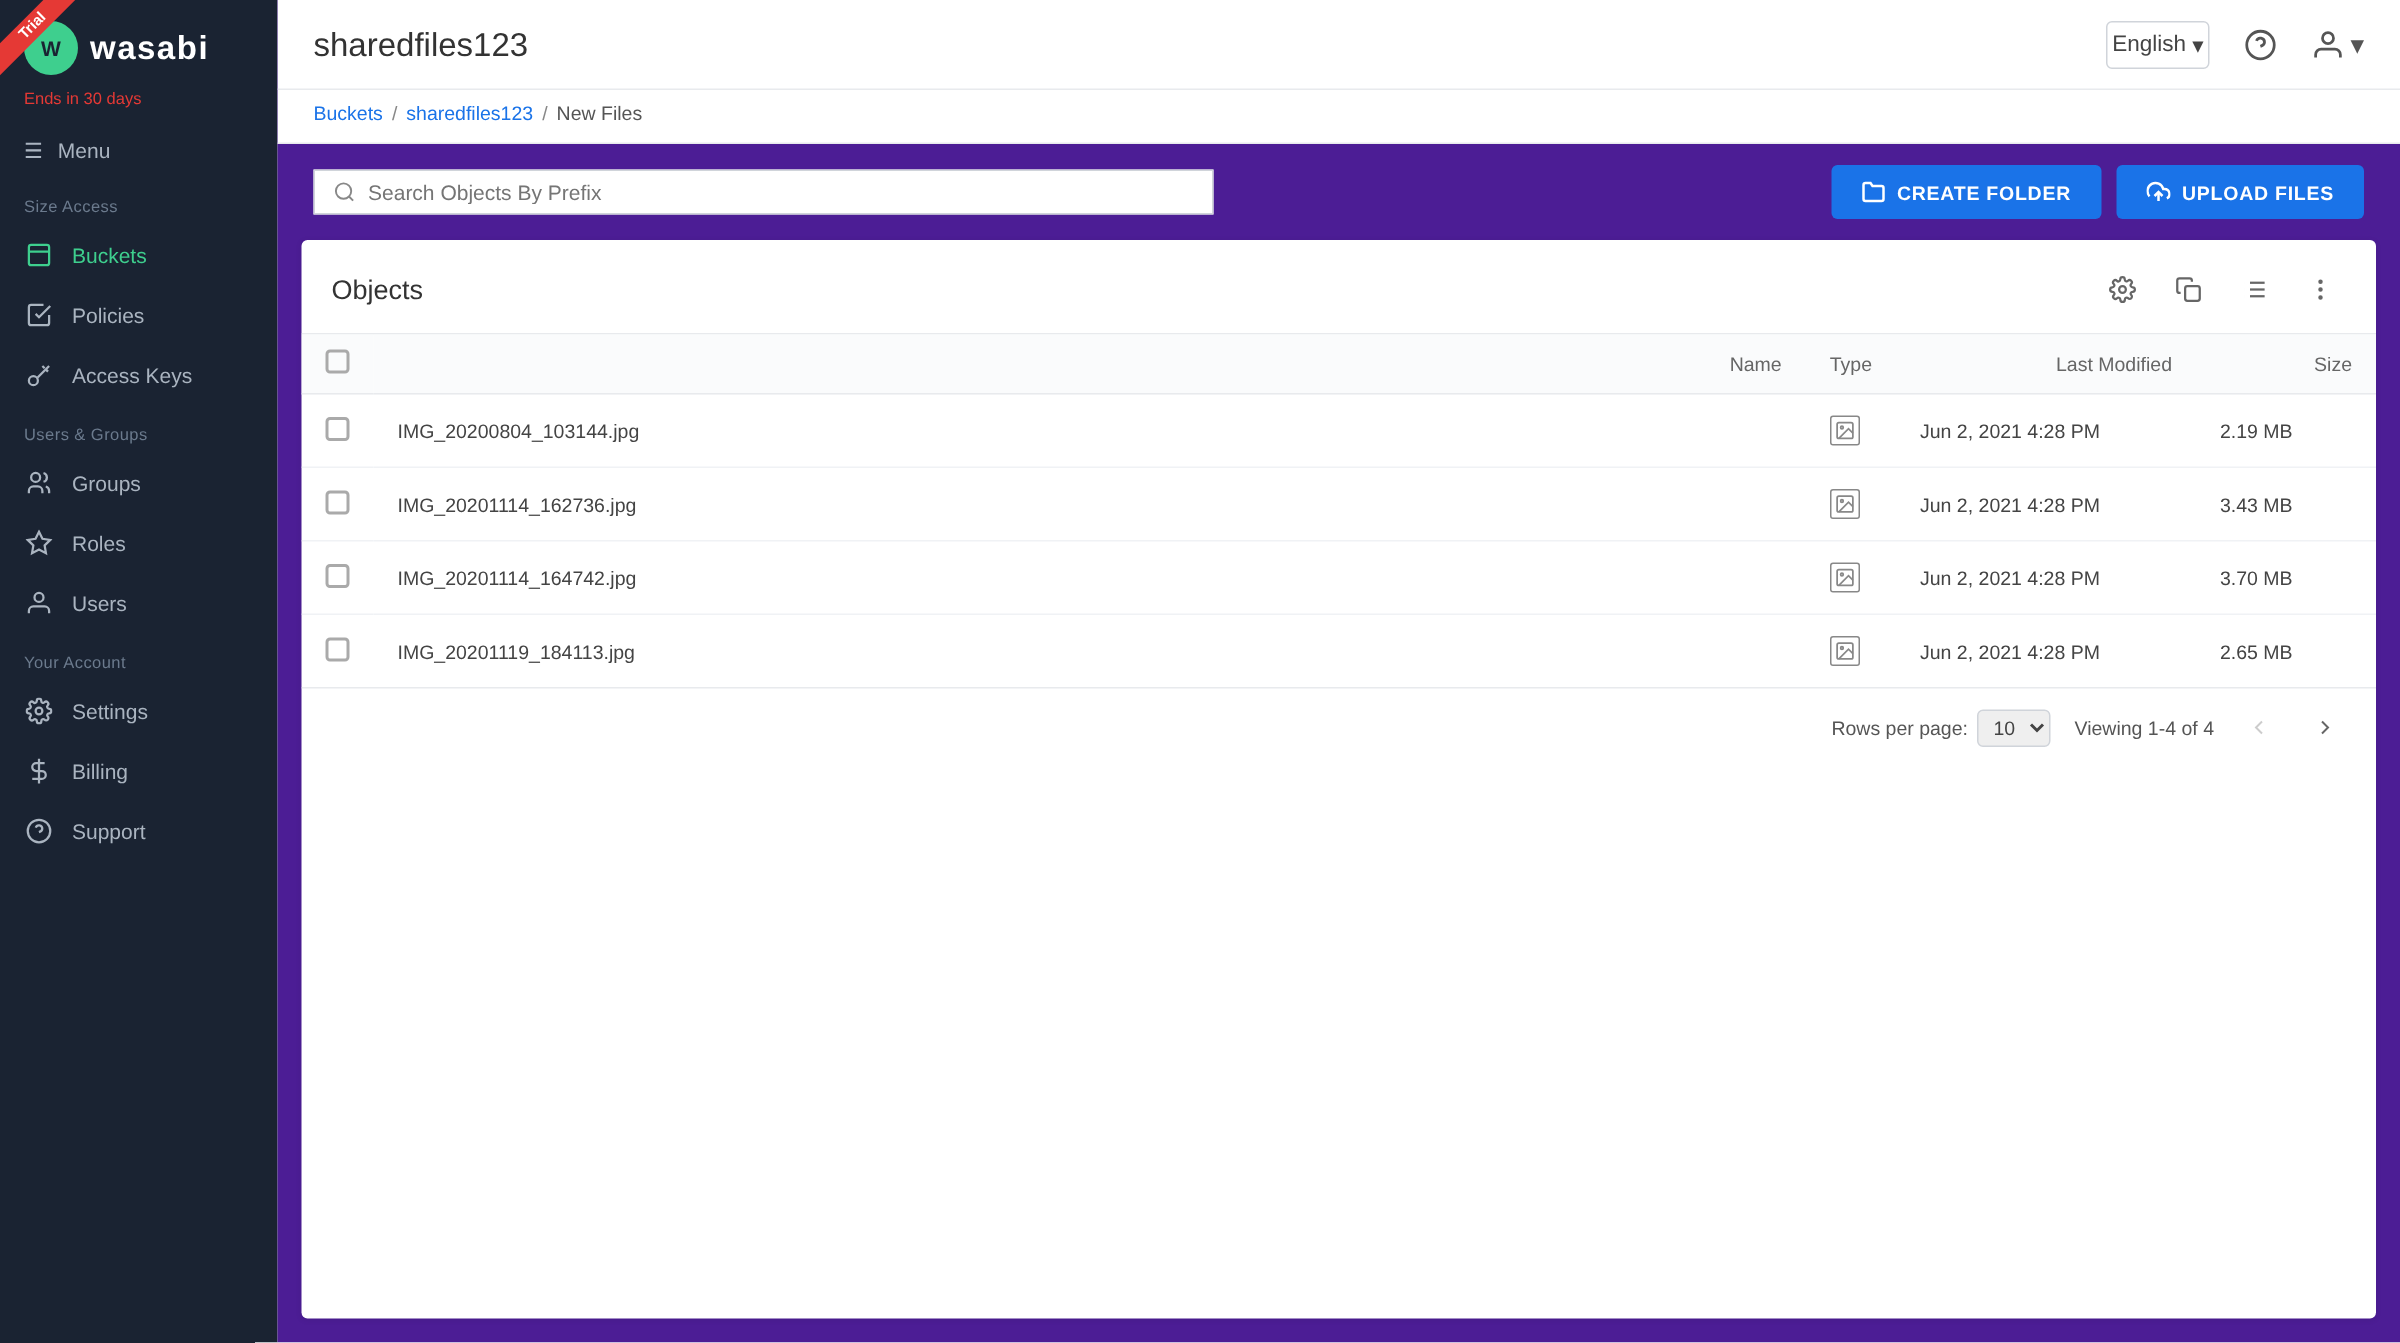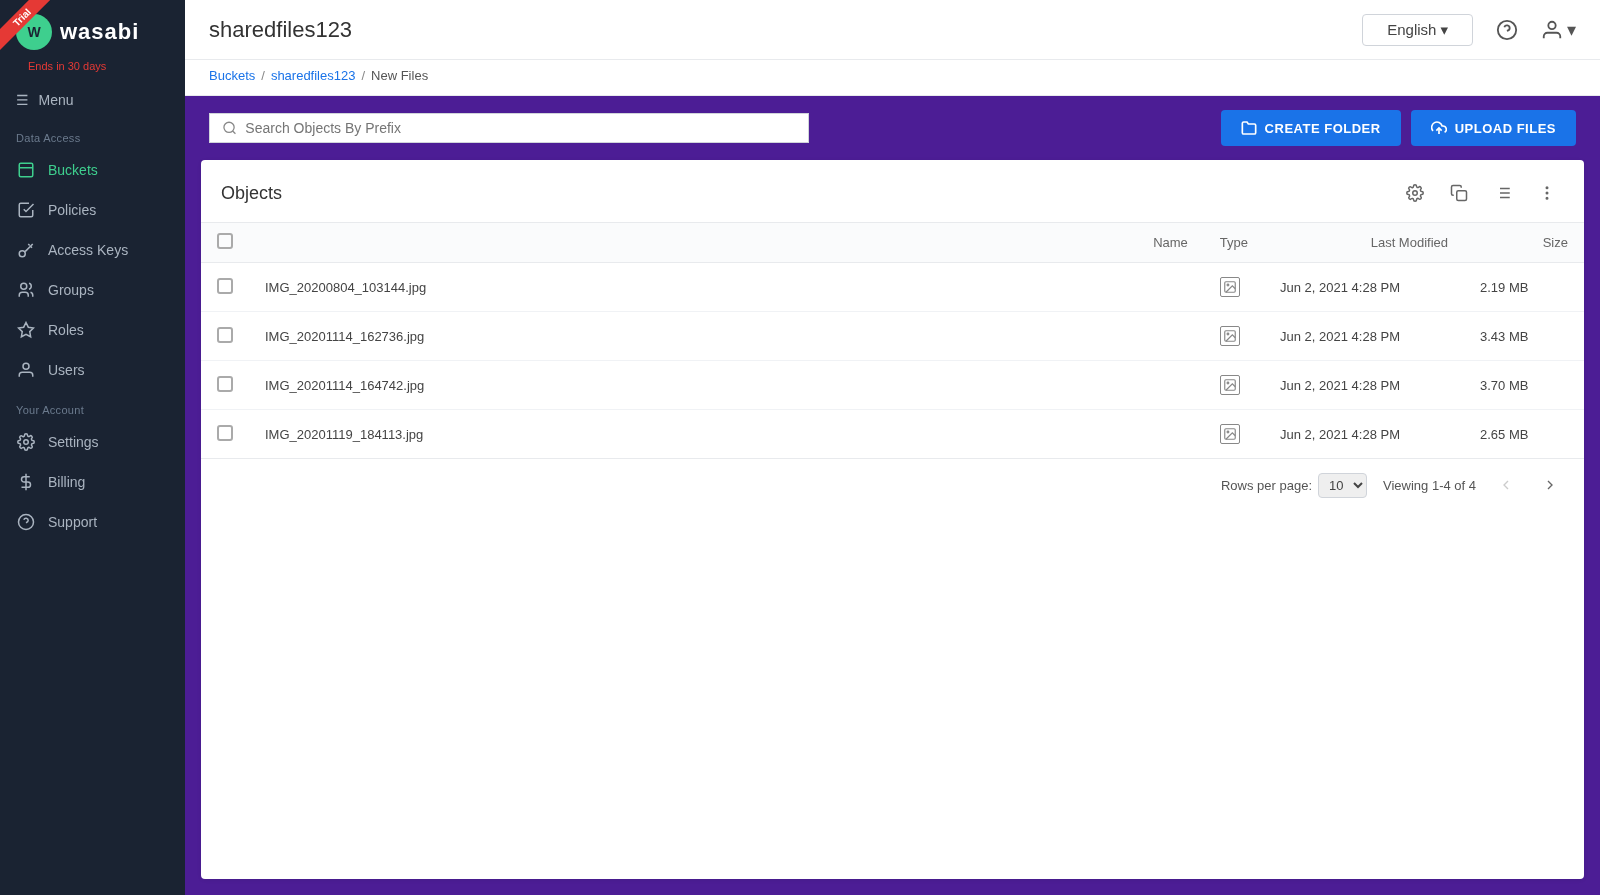--- a/index.html
+++ b/index.html
@@ -32,21 +32,21 @@
     }
     .logo-text {
       font-size: 22px;
       font-weight: bold;
       color: #fff;
       letter-spacing: 1px;
     }
     .trial-text {
       color: #e53935;
       font-size: 11px;
-      padding: 0 28px 10px;
+      padding: 0 16px 10px;
     }
     .sidebar-menu-btn {
       display: flex;
       align-items: center;
       gap: 10px;
       padding: 10px 16px;
       cursor: pointer;
       color: #aab4c0;
       font-size: 14px;
     }
@@ -108,21 +108,21 @@
     }
     .lang-selector {
       display: flex;
       align-items: center;
       gap: 4px;
       font-size: 15px;
       color: #444;
       cursor: pointer;
       border: 1px solid #d0d4da;
       border-radius: 4px;
-      padding: 6px 24px;
+      padding: 6px 3px;
     }
     .topbar-icon-btn {
       width: 36px; height: 36px;
       display: flex; align-items: center; justify-content: center;
       cursor: pointer;
       color: #555;
       font-size: 18px;
       border-radius: 50%;
     }
     .user-btn {
@@ -344,21 +344,21 @@
     <div class="logo-icon">W</div>
     <span class="logo-text">wasabi</span>
   </div>
   <div class="trial-text">Ends in 30 days</div>
 
   <div class="sidebar-menu-btn">
     <span>☰</span>
     <span>Menu</span>
   </div>
 
-  <div class="sidebar-section-label">Data Access</div>
+  <div class="sidebar-section-label">Size Access</div>
 
   <div class="sidebar-item active">
     <span class="sidebar-icon">
       <svg width="18" height="18" viewBox="0 0 24 24" fill="none" stroke="currentColor" stroke-width="2">
           <rect x="3" y="3" width="18" height="18" rx="2"></rect>
           <path d="M3 9h18"></path>
         </svg>
     </span>
     <span>Buckets</span>
   </div>
@@ -376,20 +376,21 @@
       <svg width="18" height="18" viewBox="0 0 24 24" fill="none" stroke="currentColor" stroke-width="2">
           <circle cx="7" cy="17" r="4"></circle>
           <path d="M10.8 14.2L21 4"></path>
           <path d="M18 7l2 2"></path>
           <path d="M15 4l2 2"></path>
         </svg>
     </span>
     <span>Access Keys</span>
   </div>
 
+  <div class="sidebar-section-label">Users &amp; Groups</div>
 
   <div class="sidebar-item">
     <span class="sidebar-icon">
       <svg width="18" height="18" viewBox="0 0 24 24" fill="none" stroke="currentColor" stroke-width="2">
           <circle cx="9" cy="7" r="4"></circle>
           <path d="M3 21v-2a4 4 0 014-4h4a4 4 0 014 4v2"></path>
           <path d="M16 3.13a4 4 0 010 7.75"></path>
           <path d="M21 21v-2a4 4 0 00-3-3.87"></path>
         </svg>
     </span>

